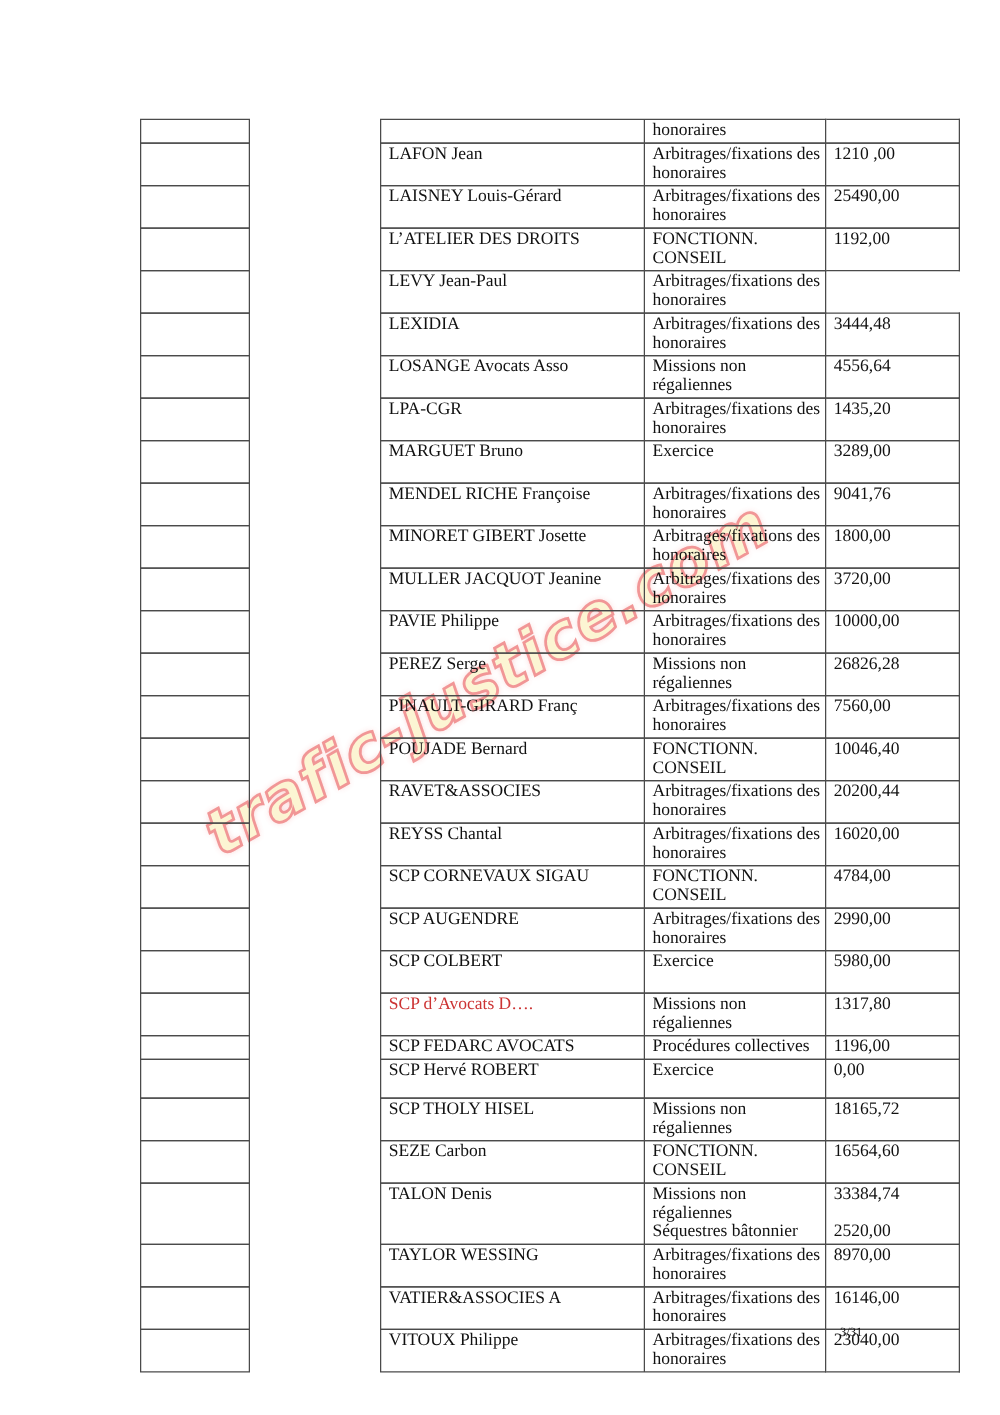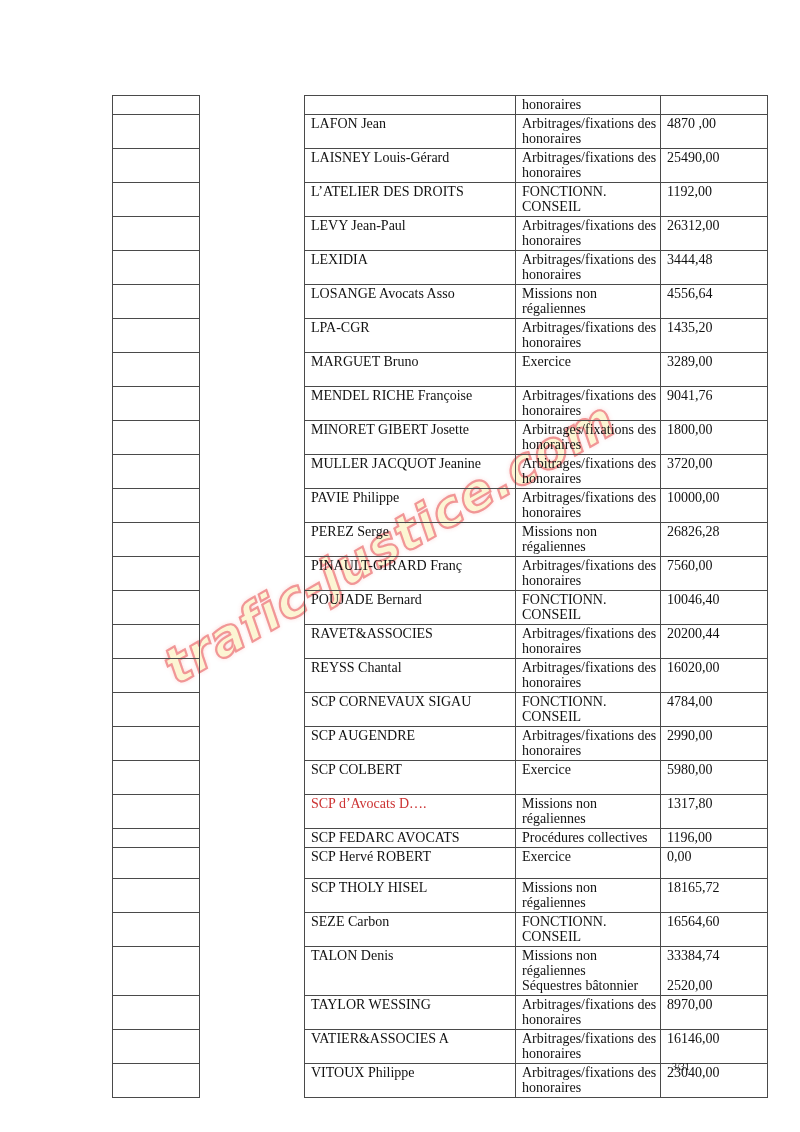--- a/index.html
+++ b/index.html
@@ -72,21 +72,21 @@
     <div class="cell c-type">honoraires</div>
     <div class="cell c-amount"></div>
   </div>
 
   <div class="t-row">
     <div class="cell c-left"></div>
     <div class="c-gap"></div>
     <div class="cell c-name">LAFON Jean</div>
     <div class="cell c-type">Arbitrages/fixations des
 honoraires</div>
-    <div class="cell c-amount">4870 ,00</div>
+    <div class="cell c-amount">1210 ,00</div>
   </div>
 
   <div class="t-row">
     <div class="cell c-left"></div>
     <div class="c-gap"></div>
     <div class="cell c-name">LAISNEY Louis-Gérard</div>
     <div class="cell c-type">Arbitrages/fixations des
 honoraires</div>
     <div class="cell c-amount">25490,00</div>
   </div>
@@ -99,21 +99,20 @@
 CONSEIL</div>
     <div class="cell c-amount">1192,00</div>
   </div>
 
   <div class="t-row">
     <div class="cell c-left"></div>
     <div class="c-gap"></div>
     <div class="cell c-name">LEVY Jean-Paul</div>
     <div class="cell c-type">Arbitrages/fixations des
 honoraires</div>
-    <div class="cell c-amount">26312,00</div>
   </div>
 
   <div class="t-row">
     <div class="cell c-left"></div>
     <div class="c-gap"></div>
     <div class="cell c-name">LEXIDIA</div>
     <div class="cell c-type">Arbitrages/fixations des
 honoraires</div>
     <div class="cell c-amount">3444,48</div>
   </div>

